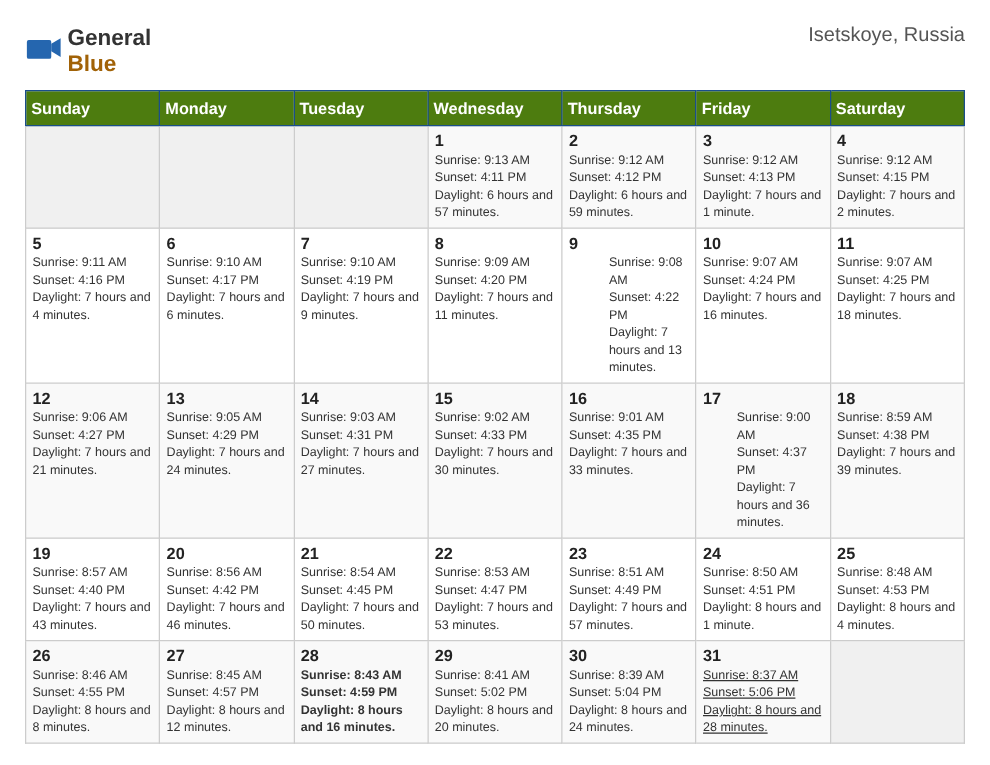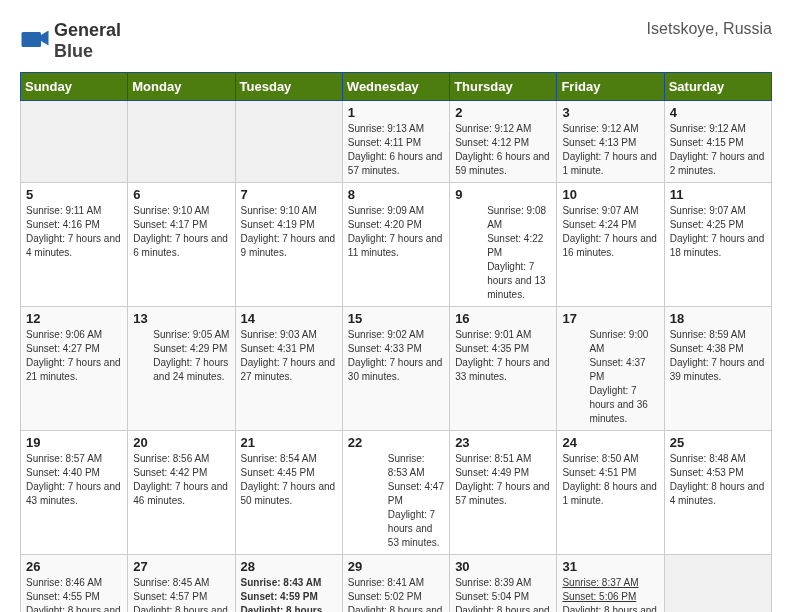--- a/index.html
+++ b/index.html
@@ -21,21 +21,21 @@
       align-items: center;
     }
     .logo-text-general {
       font-size: 18px;
       font-weight: bold;
       color: #333;
     }
     .logo-text-blue {
       font-size: 18px;
       font-weight: bold;
-      color: #404040;
+      color: #a16207;
     }
     .logo-icon {
       width: 30px;
       height: 30px;
       margin-right: 4px;
     }
     .title-block {
       text-align: right;
     }
     .month-title {
@@ -199,21 +199,21 @@
       </tr>
       <tr>
         <td>
           <span class="day-num">12</span>
           <div class="day-info" style="white-space: pre-line;">Sunrise: 9:06 AM
 Sunset: 4:27 PM
 Daylight: 7 hours and 21 minutes.</div>
         </td>
         <td>
           <span class="day-num">13</span>
-          <div class="day-info" style="white-space: pre-line; margin-left: 20px;">Sunrise: 9:05 AM
+          <div class="day-info" style="white-space: pre-line;">Sunrise: 9:05 AM
 Sunset: 4:29 PM
 Daylight: 7 hours and 24 minutes.</div>
         </td>
         <td>
           <span class="day-num">14</span>
           <div class="day-info" style="white-space: pre-line;">Sunrise: 9:03 AM
 Sunset: 4:31 PM
 Daylight: 7 hours and 27 minutes.</div>
         </td>
         <td>
@@ -255,21 +255,21 @@
 Daylight: 7 hours and 46 minutes.</div>
         </td>
         <td>
           <span class="day-num">21</span>
           <div class="day-info" style="white-space: pre-line;">Sunrise: 8:54 AM
 Sunset: 4:45 PM
 Daylight: 7 hours and 50 minutes.</div>
         </td>
         <td>
           <span class="day-num">22</span>
-          <div class="day-info" style="white-space: pre-line; margin-left: 40px;">Sunrise: 8:53 AM
+          <div class="day-info" style="white-space: pre-line;">Sunrise: 8:53 AM
 Sunset: 4:47 PM
 Daylight: 7 hours and 53 minutes.</div>
         </td>
         <td>
           <span class="day-num">23</span>
           <div class="day-info" style="white-space: pre-line;">Sunrise: 8:51 AM
 Sunset: 4:49 PM
 Daylight: 7 hours and 57 minutes.</div>
         </td>
         <td>

